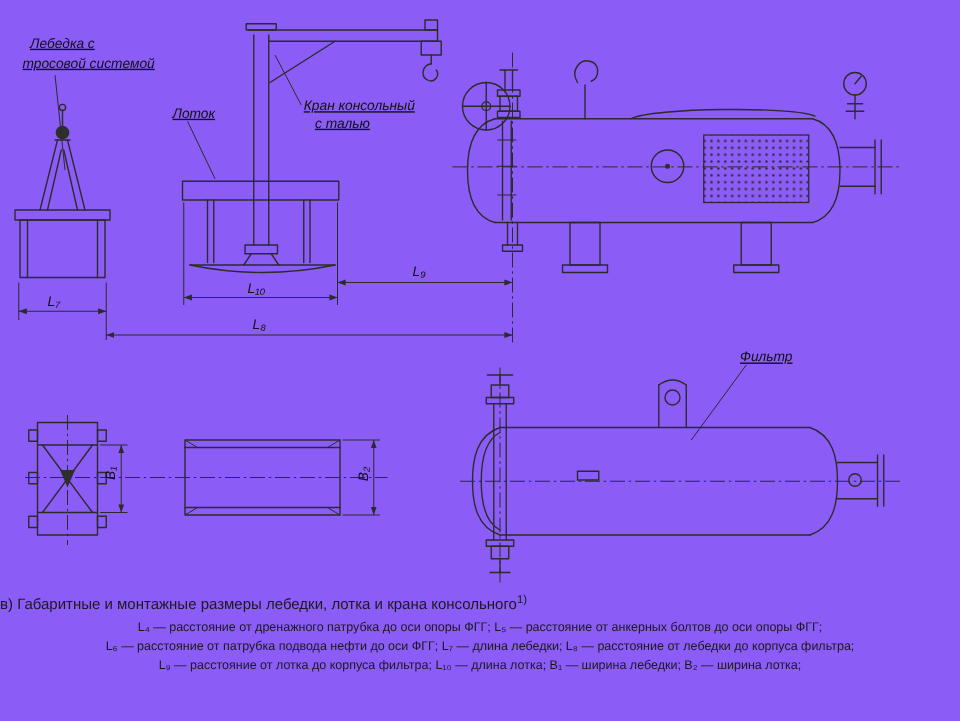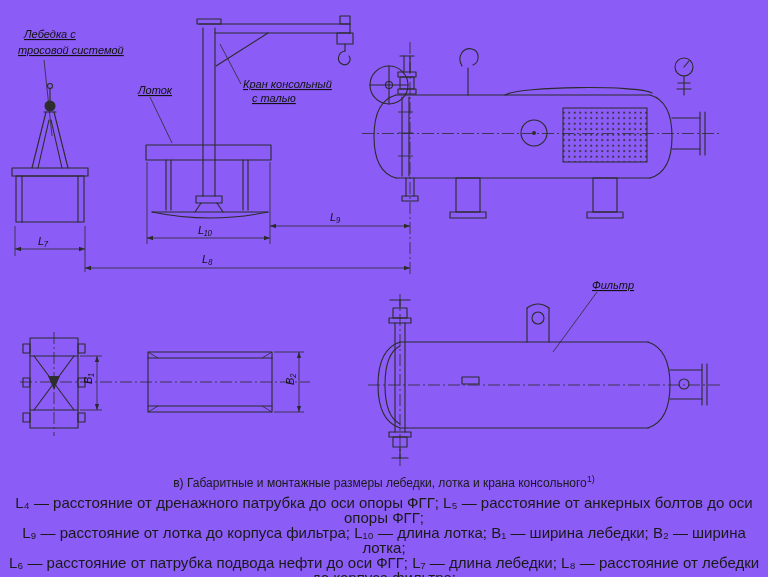--- a/index.html
+++ b/index.html
@@ -9,24 +9,24 @@
   }
   .page { width:768px; height:577px; background:#8b5cf6; position:relative; }
   svg { display:block; }
   .s1 { stroke:#2b2b2b; stroke-width:1.1; fill:none; stroke-linecap:round; stroke-linejoin:round; }
   .s2 { stroke:#2b2b2b; stroke-width:.8; fill:none; }
   .cl { stroke:#2b2b2b; stroke-width:.8; fill:none; stroke-dasharray:12 3 2 3; }
   .dim { stroke:#2b2b2b; stroke-width:.8; fill:none; }
   .fillb { fill:#2e2e2e; stroke:none; }
   .txt { font:italic 11px "Liberation Sans", sans-serif; fill:#111; }
   .u { text-decoration:underline; }
-  .caption { text-align:center; font-size:12px; margin-top:6px; }
+  .caption { text-align:left; font-size:12px; margin-top:6px; }
   .caption sup { font-size:9px; }
   .legend { margin-top:5px; }
-  .legend-line { text-align:center; font-size:15px; line-height:15px; }
+  .legend-line { text-align:center; font-size:10px; line-height:15px; }
 </style>
 </head>
 <body>
 
 <div class="page">
 
 <svg width="768" height="468" viewBox="0 0 768 468">
   <defs>
     <marker id="arr" viewBox="0 0 10 10" refX="9" refY="5" markerWidth="9" markerHeight="9" orient="auto-start-reverse">
       <path d="M0,1.8 L9,5 L0,8.2 Z" fill="#2b2b2b"></path>
@@ -260,17 +260,17 @@
   <text class="txt" x="92" y="384" transform="rotate(-90 92 384)">B₁</text>
   <text class="txt" x="294" y="385" transform="rotate(-90 294 385)">B₂</text>
 </svg>
 
 <div class="caption">
   <span>в) Габаритные и монтажные размеры лебедки, лотка и крана консольного</span><sup>1)</sup>
 </div>
 
 <div class="legend">
   <div class="legend-line">L₄ — расстояние от дренажного патрубка до оси опоры ФГГ; L₅ — расстояние от анкерных болтов до оси опоры ФГГ;</div>
+  <div class="legend-line">L₆ — расстояние от патрубка подвода нефти до оси ФГГ; L₇ — длина лебедки; L₈ — расстояние от лебедки до корпуса фильтра;</div>
   <div class="legend-line">L₉ — расстояние от лотка до корпуса фильтра; L₁₀ — длина лотка; B₁ — ширина лебедки; B₂ — ширина лотка;</div>
-  <div class="legend-line">L₆ — расстояние от патрубка подвода нефти до оси ФГГ; L₇ — длина лебедки; L₈ — расстояние от лебедки до корпуса фильтра;</div>
 </div>
 
 </div>
 
 </body></html>

